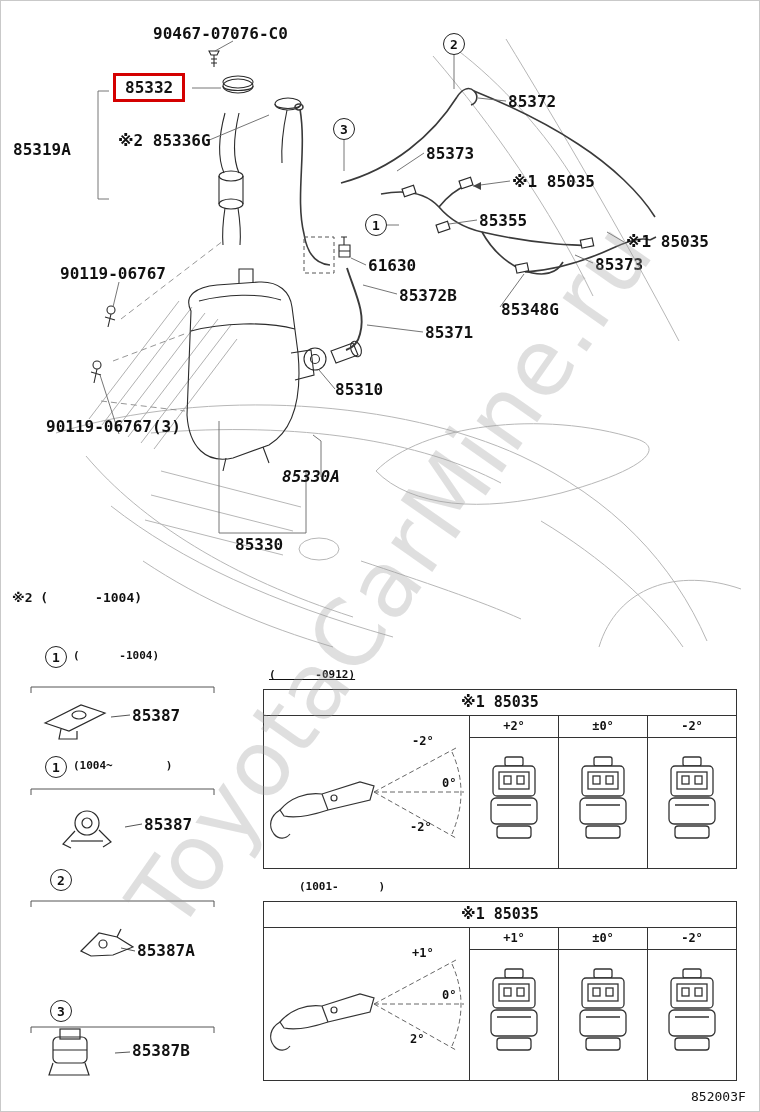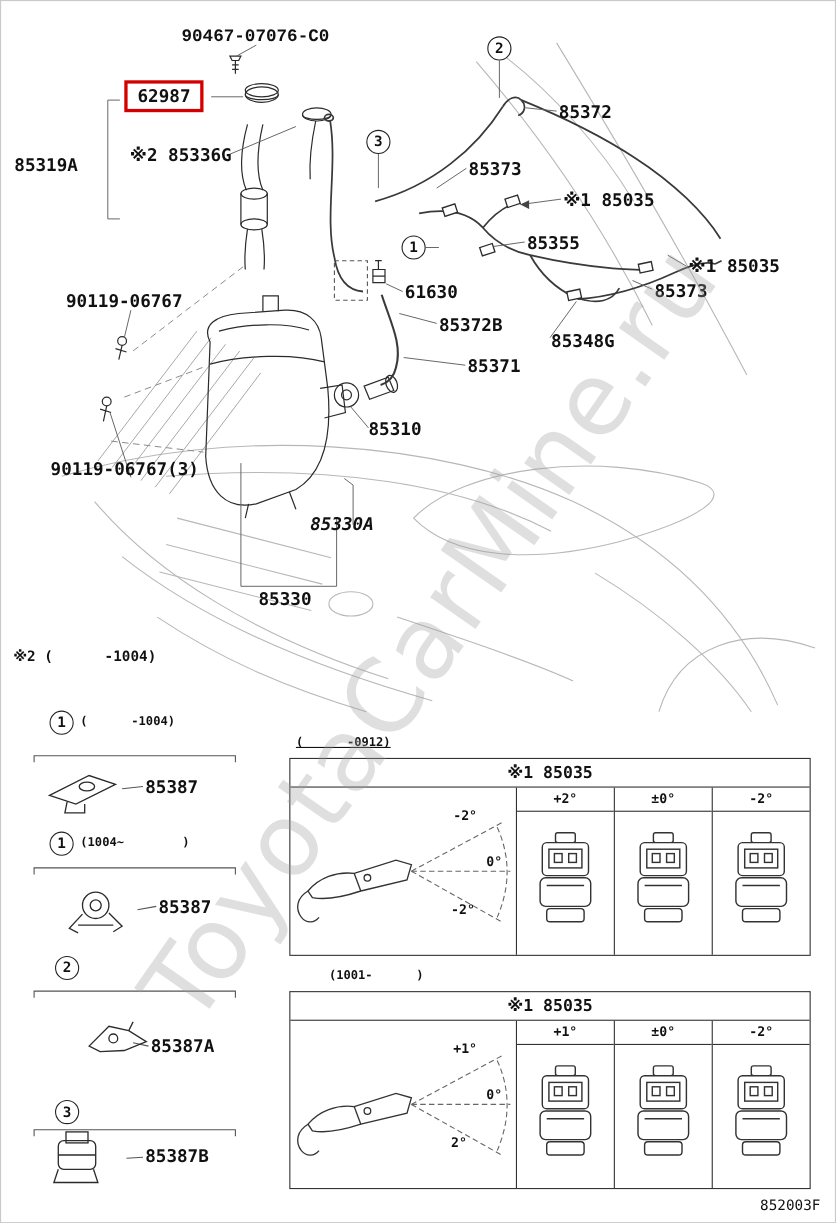--- a/index.html
+++ b/index.html
@@ -212,22 +212,22 @@
 
       <rect x="52" y="1036" width="34" height="26" rx="5"></rect>
       <rect x="59" y="1028" width="20" height="10"></rect>
       <path d="M 52,1049 h 34"></path>
       <path d="M 52,1062 L 48,1074 H 88 L 84,1062"></path>
     </g>
   </svg>
 
   <div class="watermark">ToyotaCarMine.ru</div>
 
-  <div class="lbl" style="left:164px; top:24px;font-family:Liberation Mono, monospace;">90467-07076-C0</div>
-  <div class="hl">62987</div>
+  <div class="lbl" style="left:152px; top:24px;">90467-07076-C0</div>
+  <div class="hl">85332</div>
   <div class="lbl" style="left:12px;  top:140px;">85319A</div>
   <div class="lbl" style="left:117px; top:131px;">※2 85336G</div>
   <div class="lbl" style="left:507px; top:92px;">85372</div>
   <div class="lbl" style="left:425px; top:144px;">85373</div>
   <div class="lbl" style="left:511px; top:172px;">※1 85035</div>
   <div class="lbl" style="left:478px; top:211px;">85355</div>
   <div class="lbl" style="left:625px; top:232px;">※1 85035</div>
   <div class="lbl" style="left:594px; top:255px;">85373</div>
   <div class="lbl" style="left:367px; top:256px;">61630</div>
   <div class="lbl" style="left:398px; top:286px;">85372B</div>

